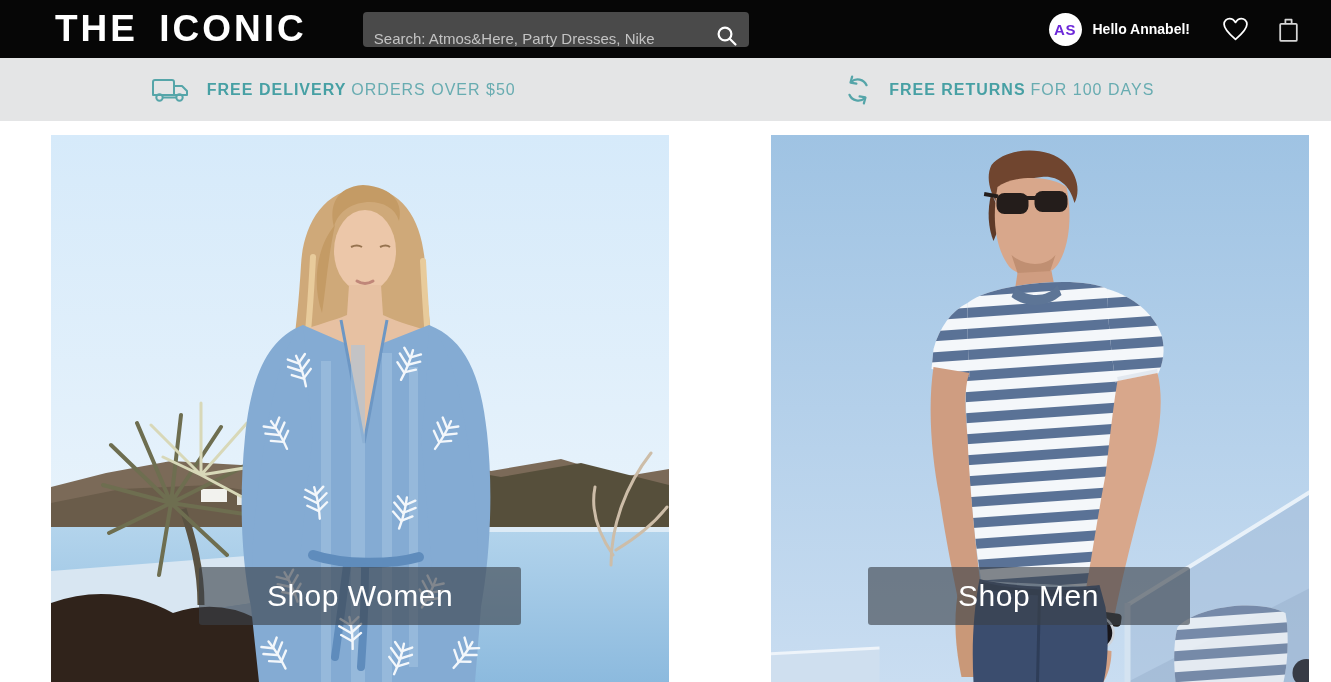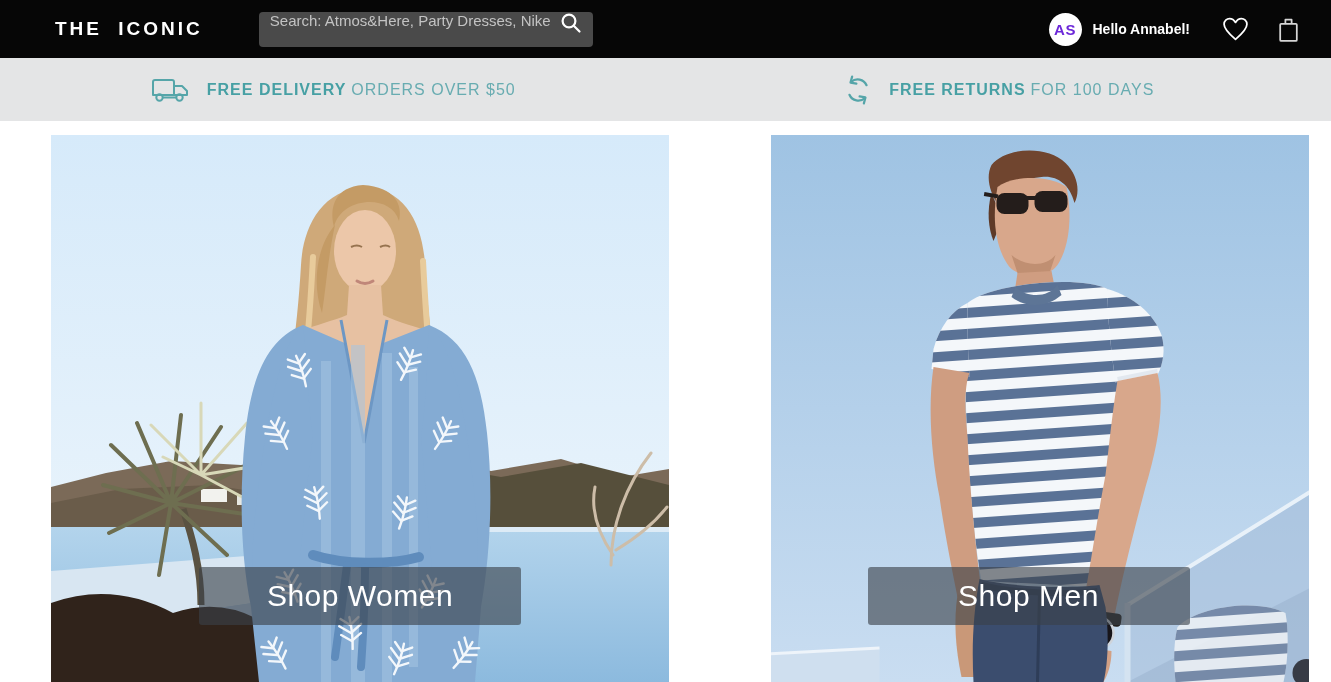--- a/index.html
+++ b/index.html
@@ -2,26 +2,26 @@
 <html><head>
 <meta charset="utf-8">
 <style>
   * { margin:0; padding:0; box-sizing:border-box; }
   html,body { width:1331px; height:682px; overflow:hidden; background:#fff;
               font-family:"Liberation Sans", sans-serif; }
 
   
   .header { display:flex; align-items:center; height:58px; background:#060606;
             padding:0 30px 0 55px; }
-  .logo { color:#fff; font-size:19px; font-weight:700; letter-spacing:3px;
+  .logo { color:#fff; font-size:37px; font-weight:700; letter-spacing:3px;
           word-spacing:8px; white-space:nowrap; cursor:pointer; }
   .nav { display:flex; gap:68px; margin-left:88px; }
   .nav-link { color:#fff; font-size:20px; font-weight:500; cursor:pointer; }
-  .search { margin-left:56px; width:334px; height:35px; background:#4a4a4a;
-            border-radius:4px; display:flex; align-items:flex-start; padding:0 11px; }
+  .search { margin-left:56px; width:386px; height:35px; background:#4a4a4a;
+            border-radius:4px; display:flex; align-items:flex-end; padding:0 11px; }
   .search input { flex:1; background:transparent; border:none; outline:none;
                   color:#e0e0e0; font-size:15px; font-family:inherit; }
   .search input::placeholder { color:#c3c3c3; opacity:1; }
   .search-btn { background:none; border:none; cursor:pointer; display:flex; align-items:center; }
   .account { margin-left:auto; display:flex; align-items:center; cursor:pointer; }
   .avatar { width:33px; height:33px; border-radius:50%; background:#fff; color:#6d28d9;
             font-size:15px; font-weight:700; display:flex; align-items:center;
             justify-content:center; letter-spacing:.5px; }
   .greeting { color:#fff; font-size:14px; font-weight:700; margin-left:11px; white-space:nowrap; }
   .hdr-icon { background:none; border:none; cursor:pointer; display:flex; align-items:center; }

